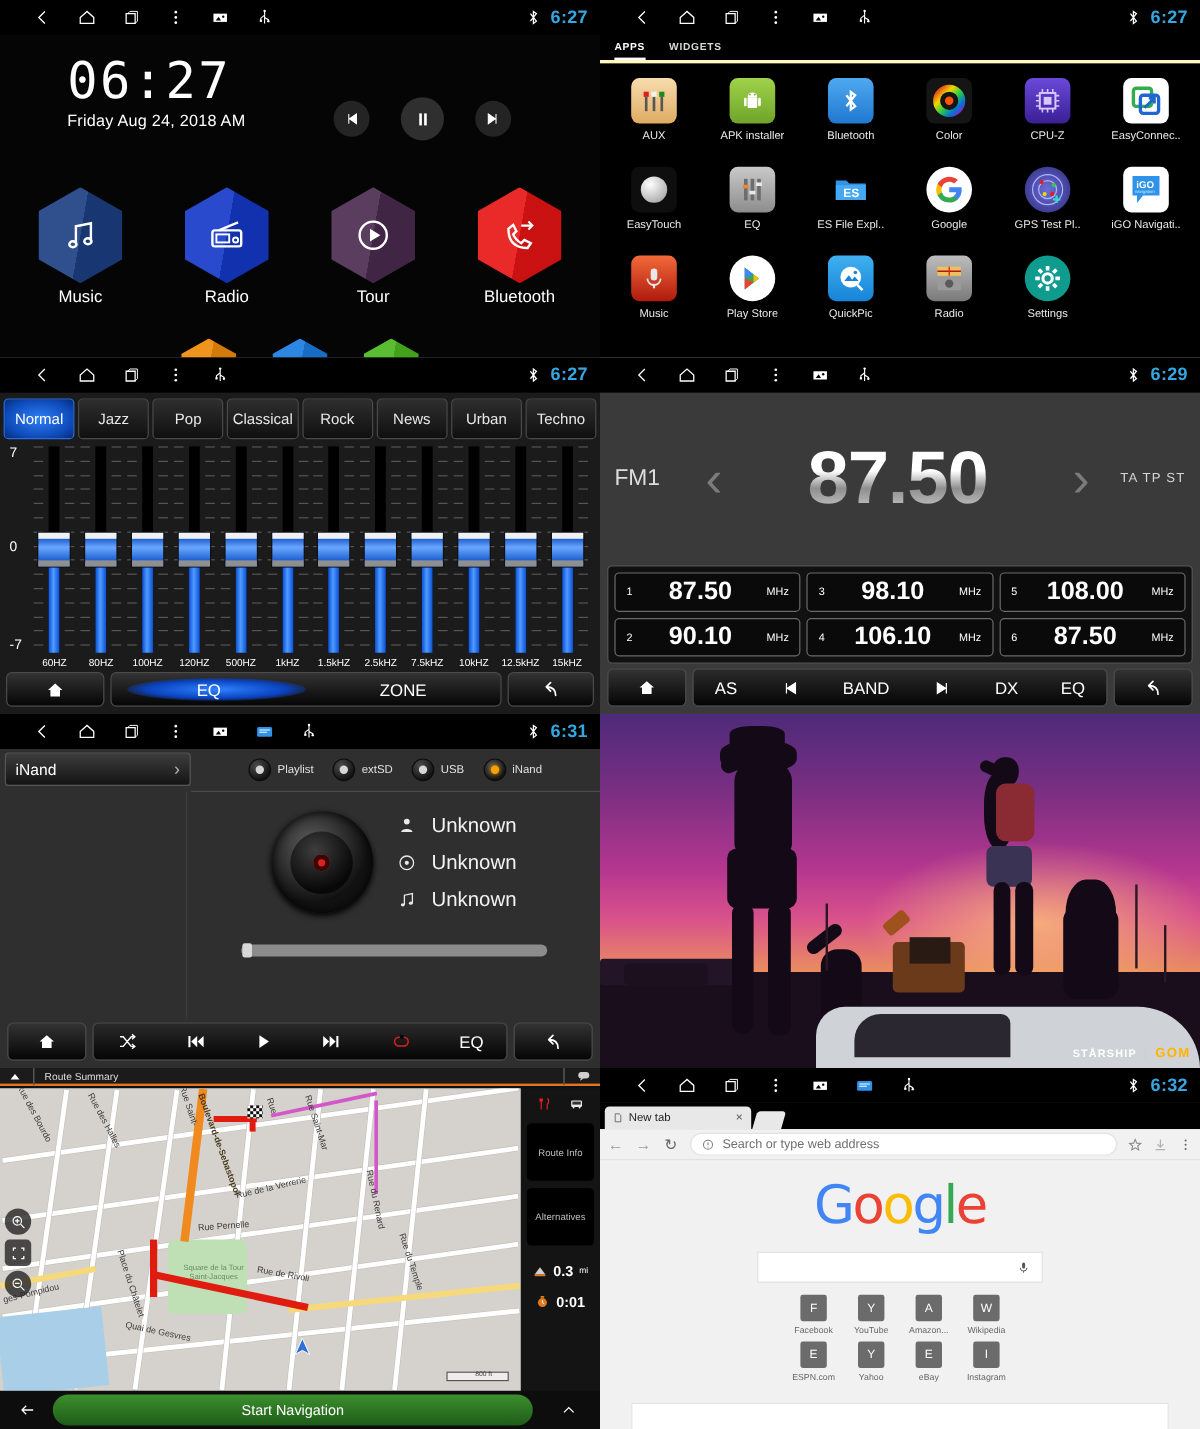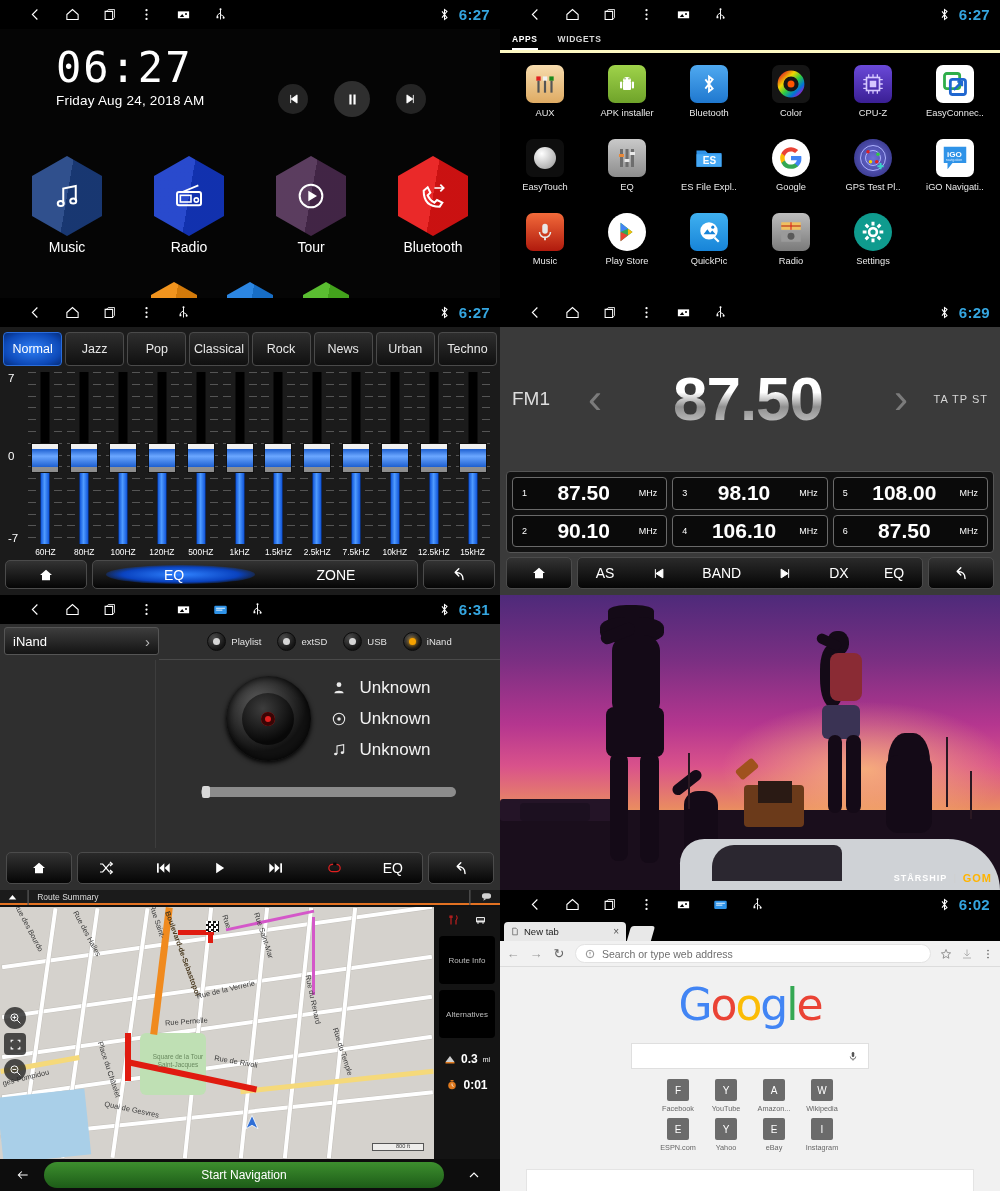--- a/index.html
+++ b/index.html
@@ -1647,21 +1647,21 @@
             <path d="M12 3 V20 M12 9 L7 13 V16 M12 12 L17 15 V17" fill="none" stroke="#fff" stroke-width="1.5"></path>
             <circle cx="12" cy="3.5" r="1.6" fill="#fff"></circle>
             <rect x="5.6" y="15" width="3" height="3" fill="#fff"></rect>
             <circle cx="17" cy="17" r="1.6" fill="#fff"></circle>
           </svg>
       </div>
       <div class="sb-right">
         <svg class="sb-ico" viewBox="0 0 24 24">
             <path d="M8 7 L16 17 L12 20 V4 L16 7 L8 17" fill="none" stroke="#fff" stroke-width="1.7"></path>
           </svg>
-        <span class="sb-time">6:02</span>
+        <span class="sb-time">6:32</span>
       </div>
     </div>
 
     <div class="brbody">
       <div class="brtabs">
         <div class="brtab">
           <svg width="8" height="9" viewBox="0 0 24 24">
               <path d="M5 2 H15 L19 6 V22 H5 Z" fill="none" stroke="#555" stroke-width="2"></path>
             </svg>
           <span>New tab</span>

